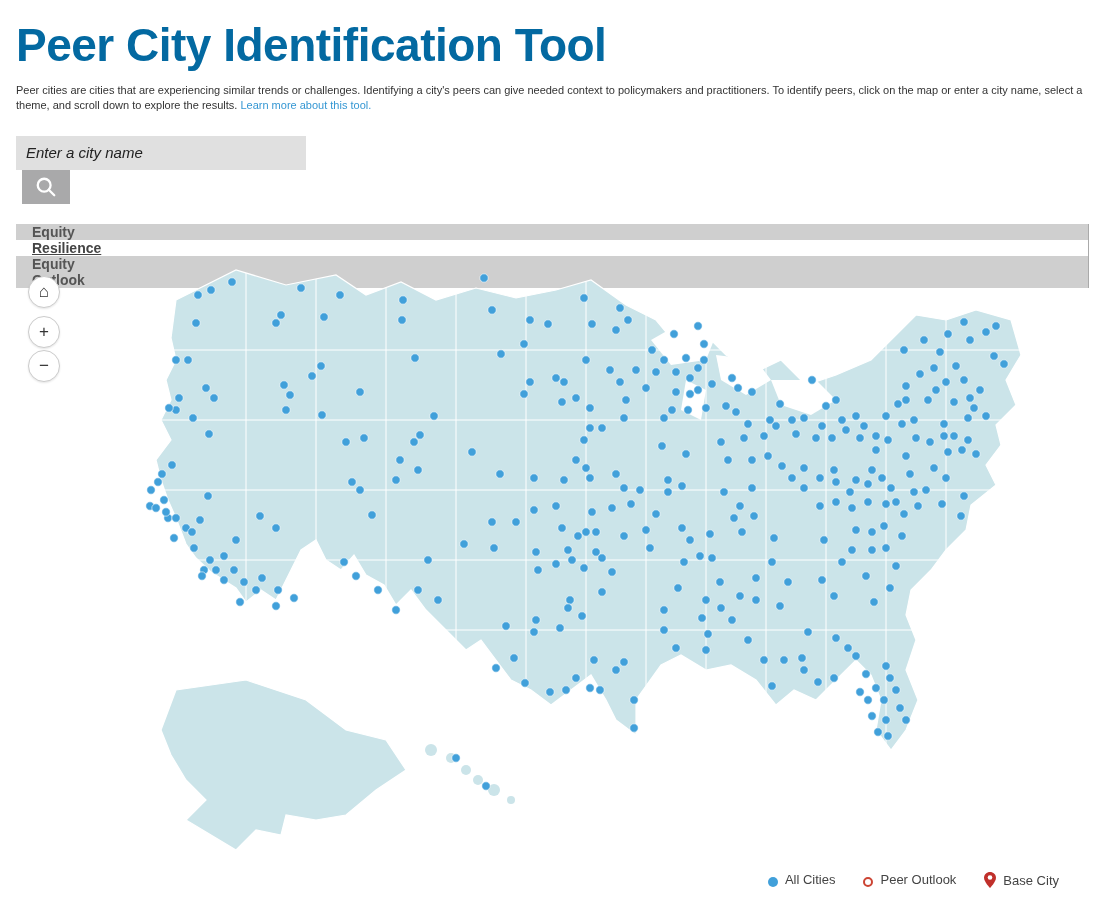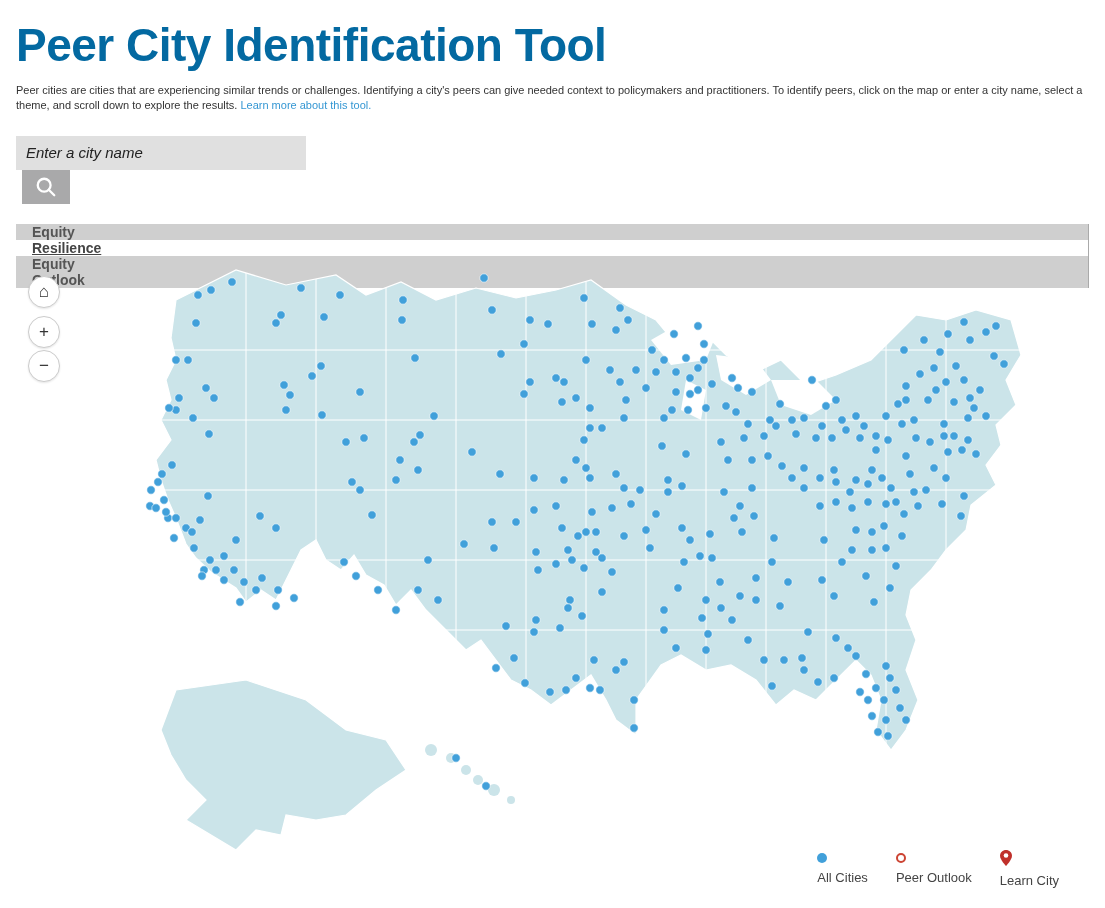--- a/index.html
+++ b/index.html
@@ -67,21 +67,21 @@
   }
   .ctrl.home { top:16px; }
   .ctrl.plus { top:56px; }
   .ctrl.minus{ top:90px; }
   #usmap { position:absolute; left:100px; top:0; }
   .legend {
     position:absolute; right:30px; bottom:2px;
     display:flex; align-items:center; gap:28px;
     font-size:13px; color:#444;
   }
-  .legend-item { display:flex; align-items:flex-start; gap:7px;flex-direction:column; }
+  .legend-item { display:flex; align-items:flex-end; gap:7px; }
   .dot-all { width:10px; height:10px; border-radius:50%; background:#41a0da; display:inline-block;}
   .dot-peer { width:10px; height:10px; border-radius:50%; border:2px solid #c43; background:transparent; display:inline-block; box-sizing:border-box;}
   .pin-base svg { display:block; }
 </style>
 </head>
 <body>
 
 <h1 class="title">Peer City Identification Tool</h1>
 
 <p class="intro">
@@ -532,16 +532,16 @@
       <span class="dot-peer"></span>
       <span>Peer Outlook</span>
     </div>
     <div class="legend-item">
       <span class="pin-base">
         <svg width="12" height="16" viewBox="0 0 12 16">
           <path d="M6 0 C2.7 0 0 2.6 0 5.8 C0 10 6 16 6 16 S12 10 12 5.8 C12 2.6 9.3 0 6 0 Z" fill="#c0302b"></path>
           <circle cx="6" cy="5.5" r="2.3" fill="#fff"></circle>
         </svg>
       </span>
-      <span>Learn City</span>
+      <span>Base City</span>
     </div>
   </div>
 </div>
 
 </body></html>

